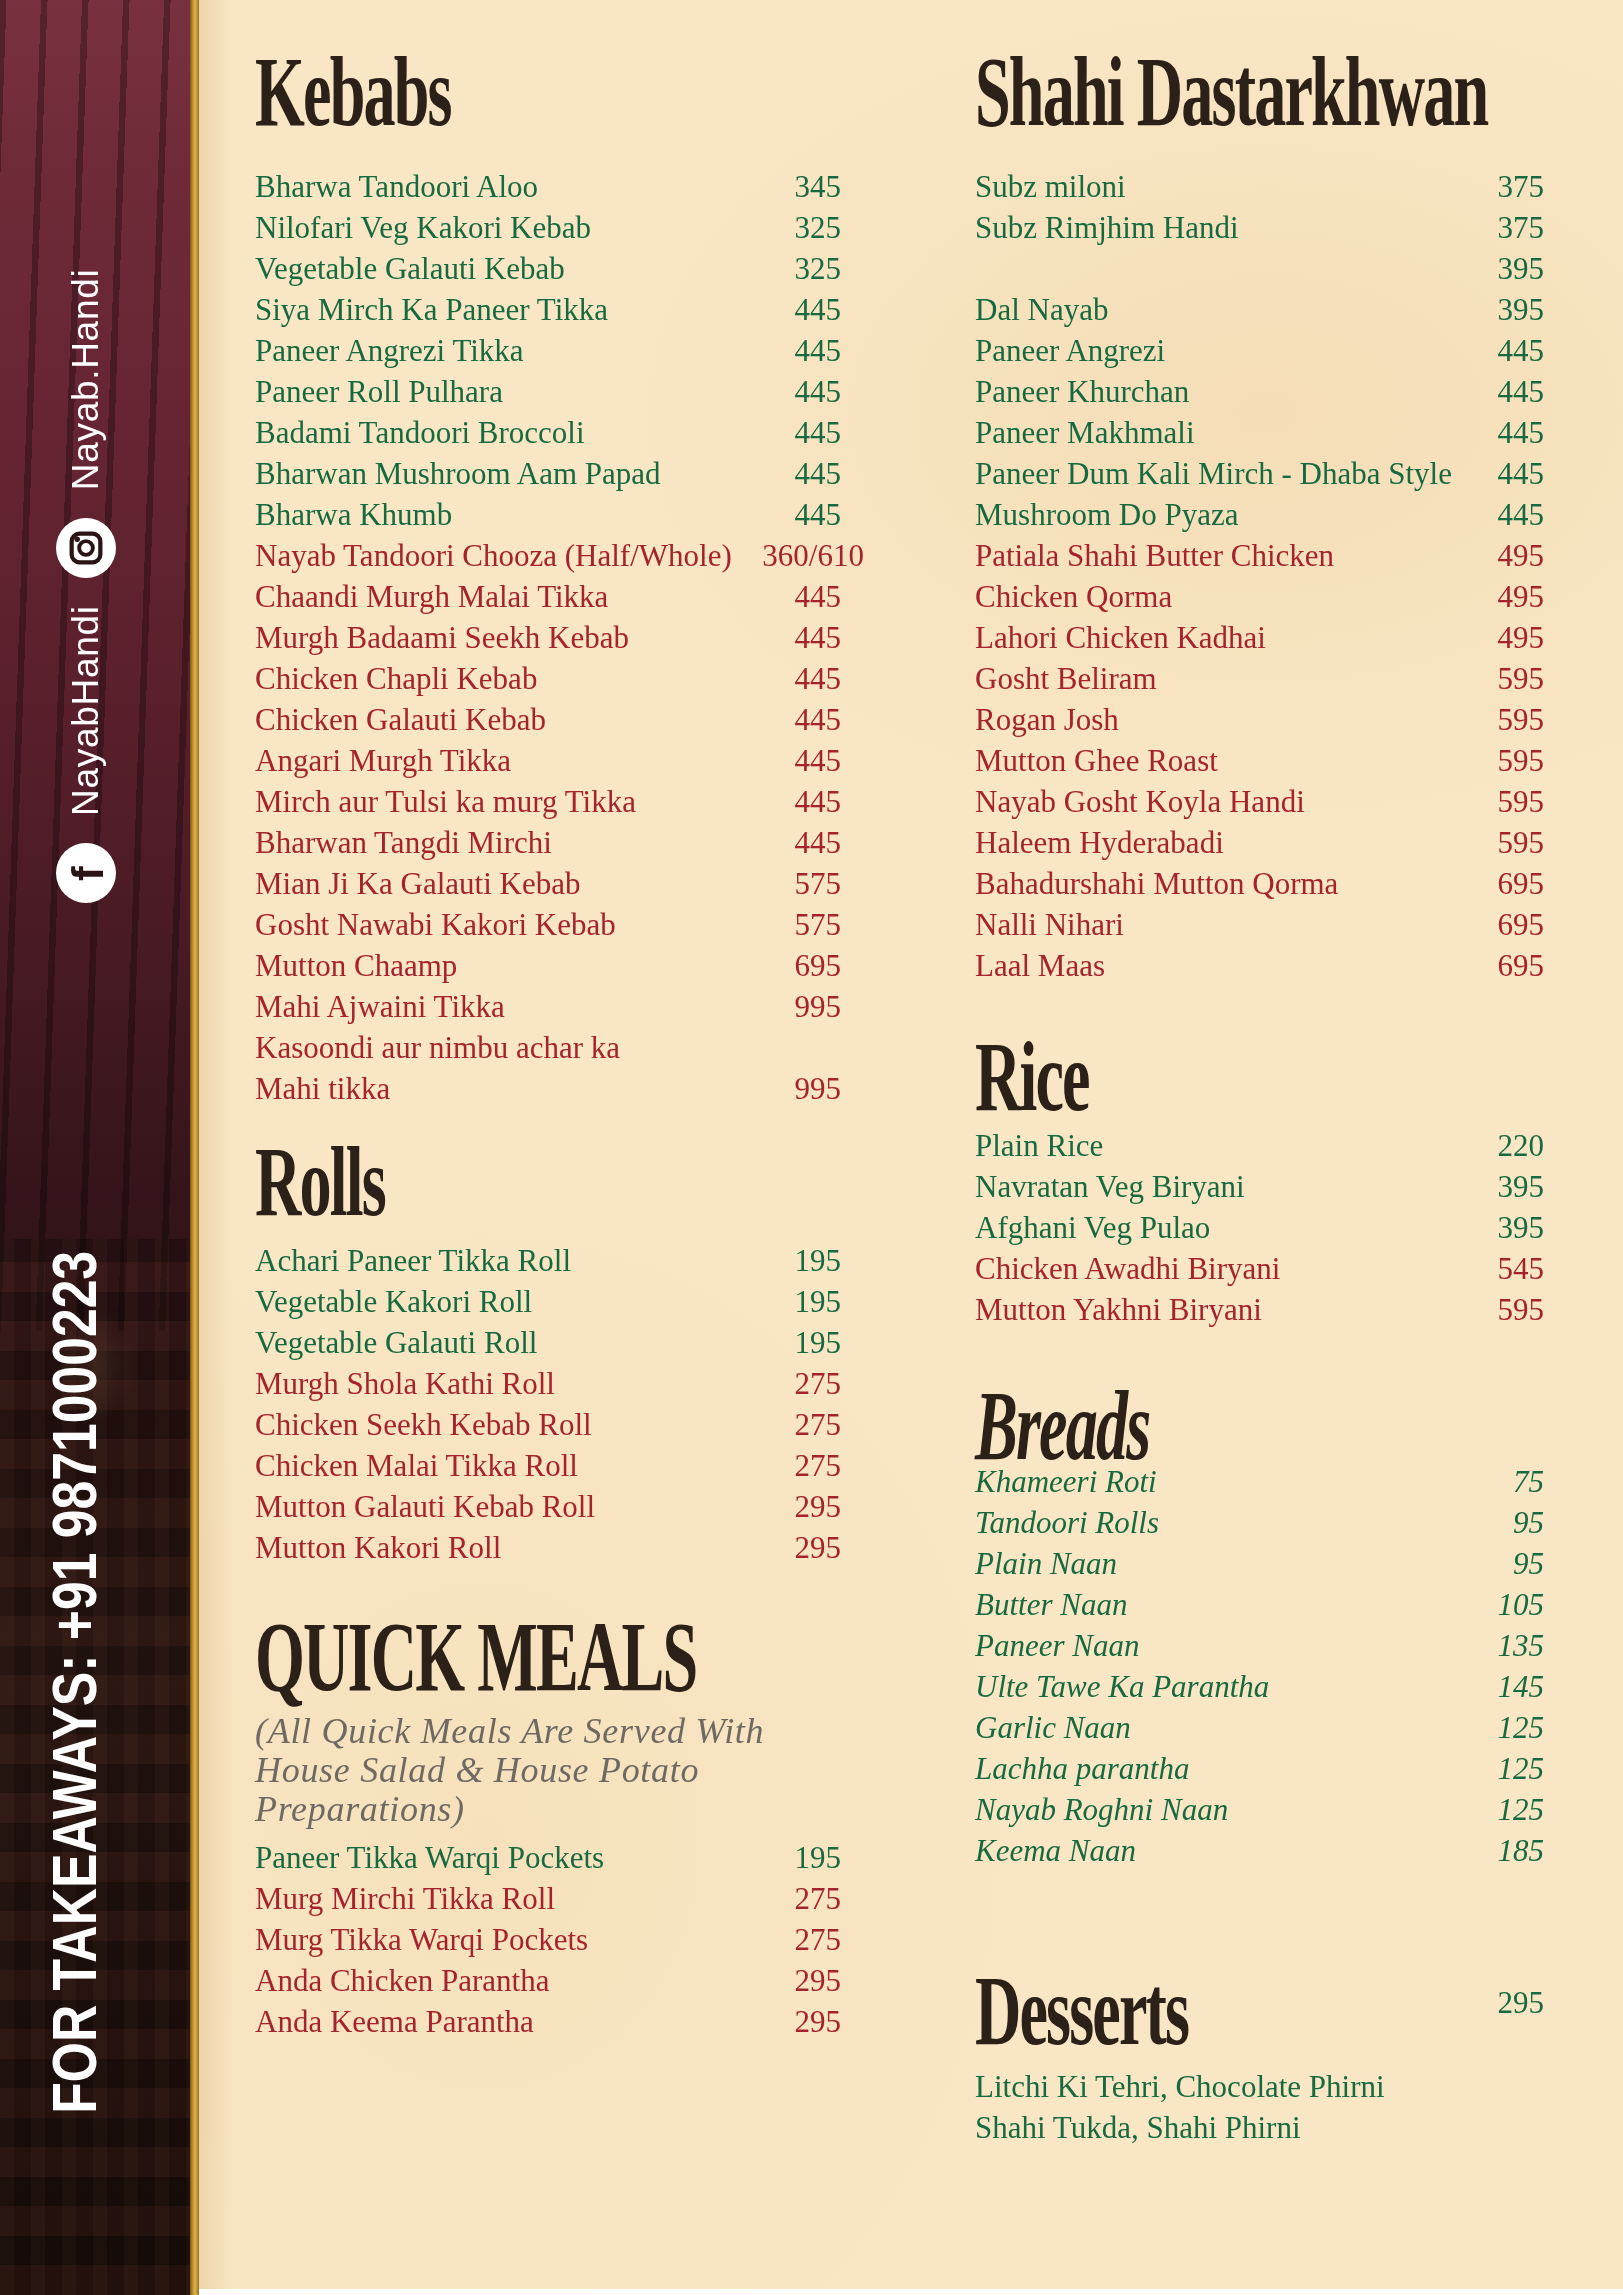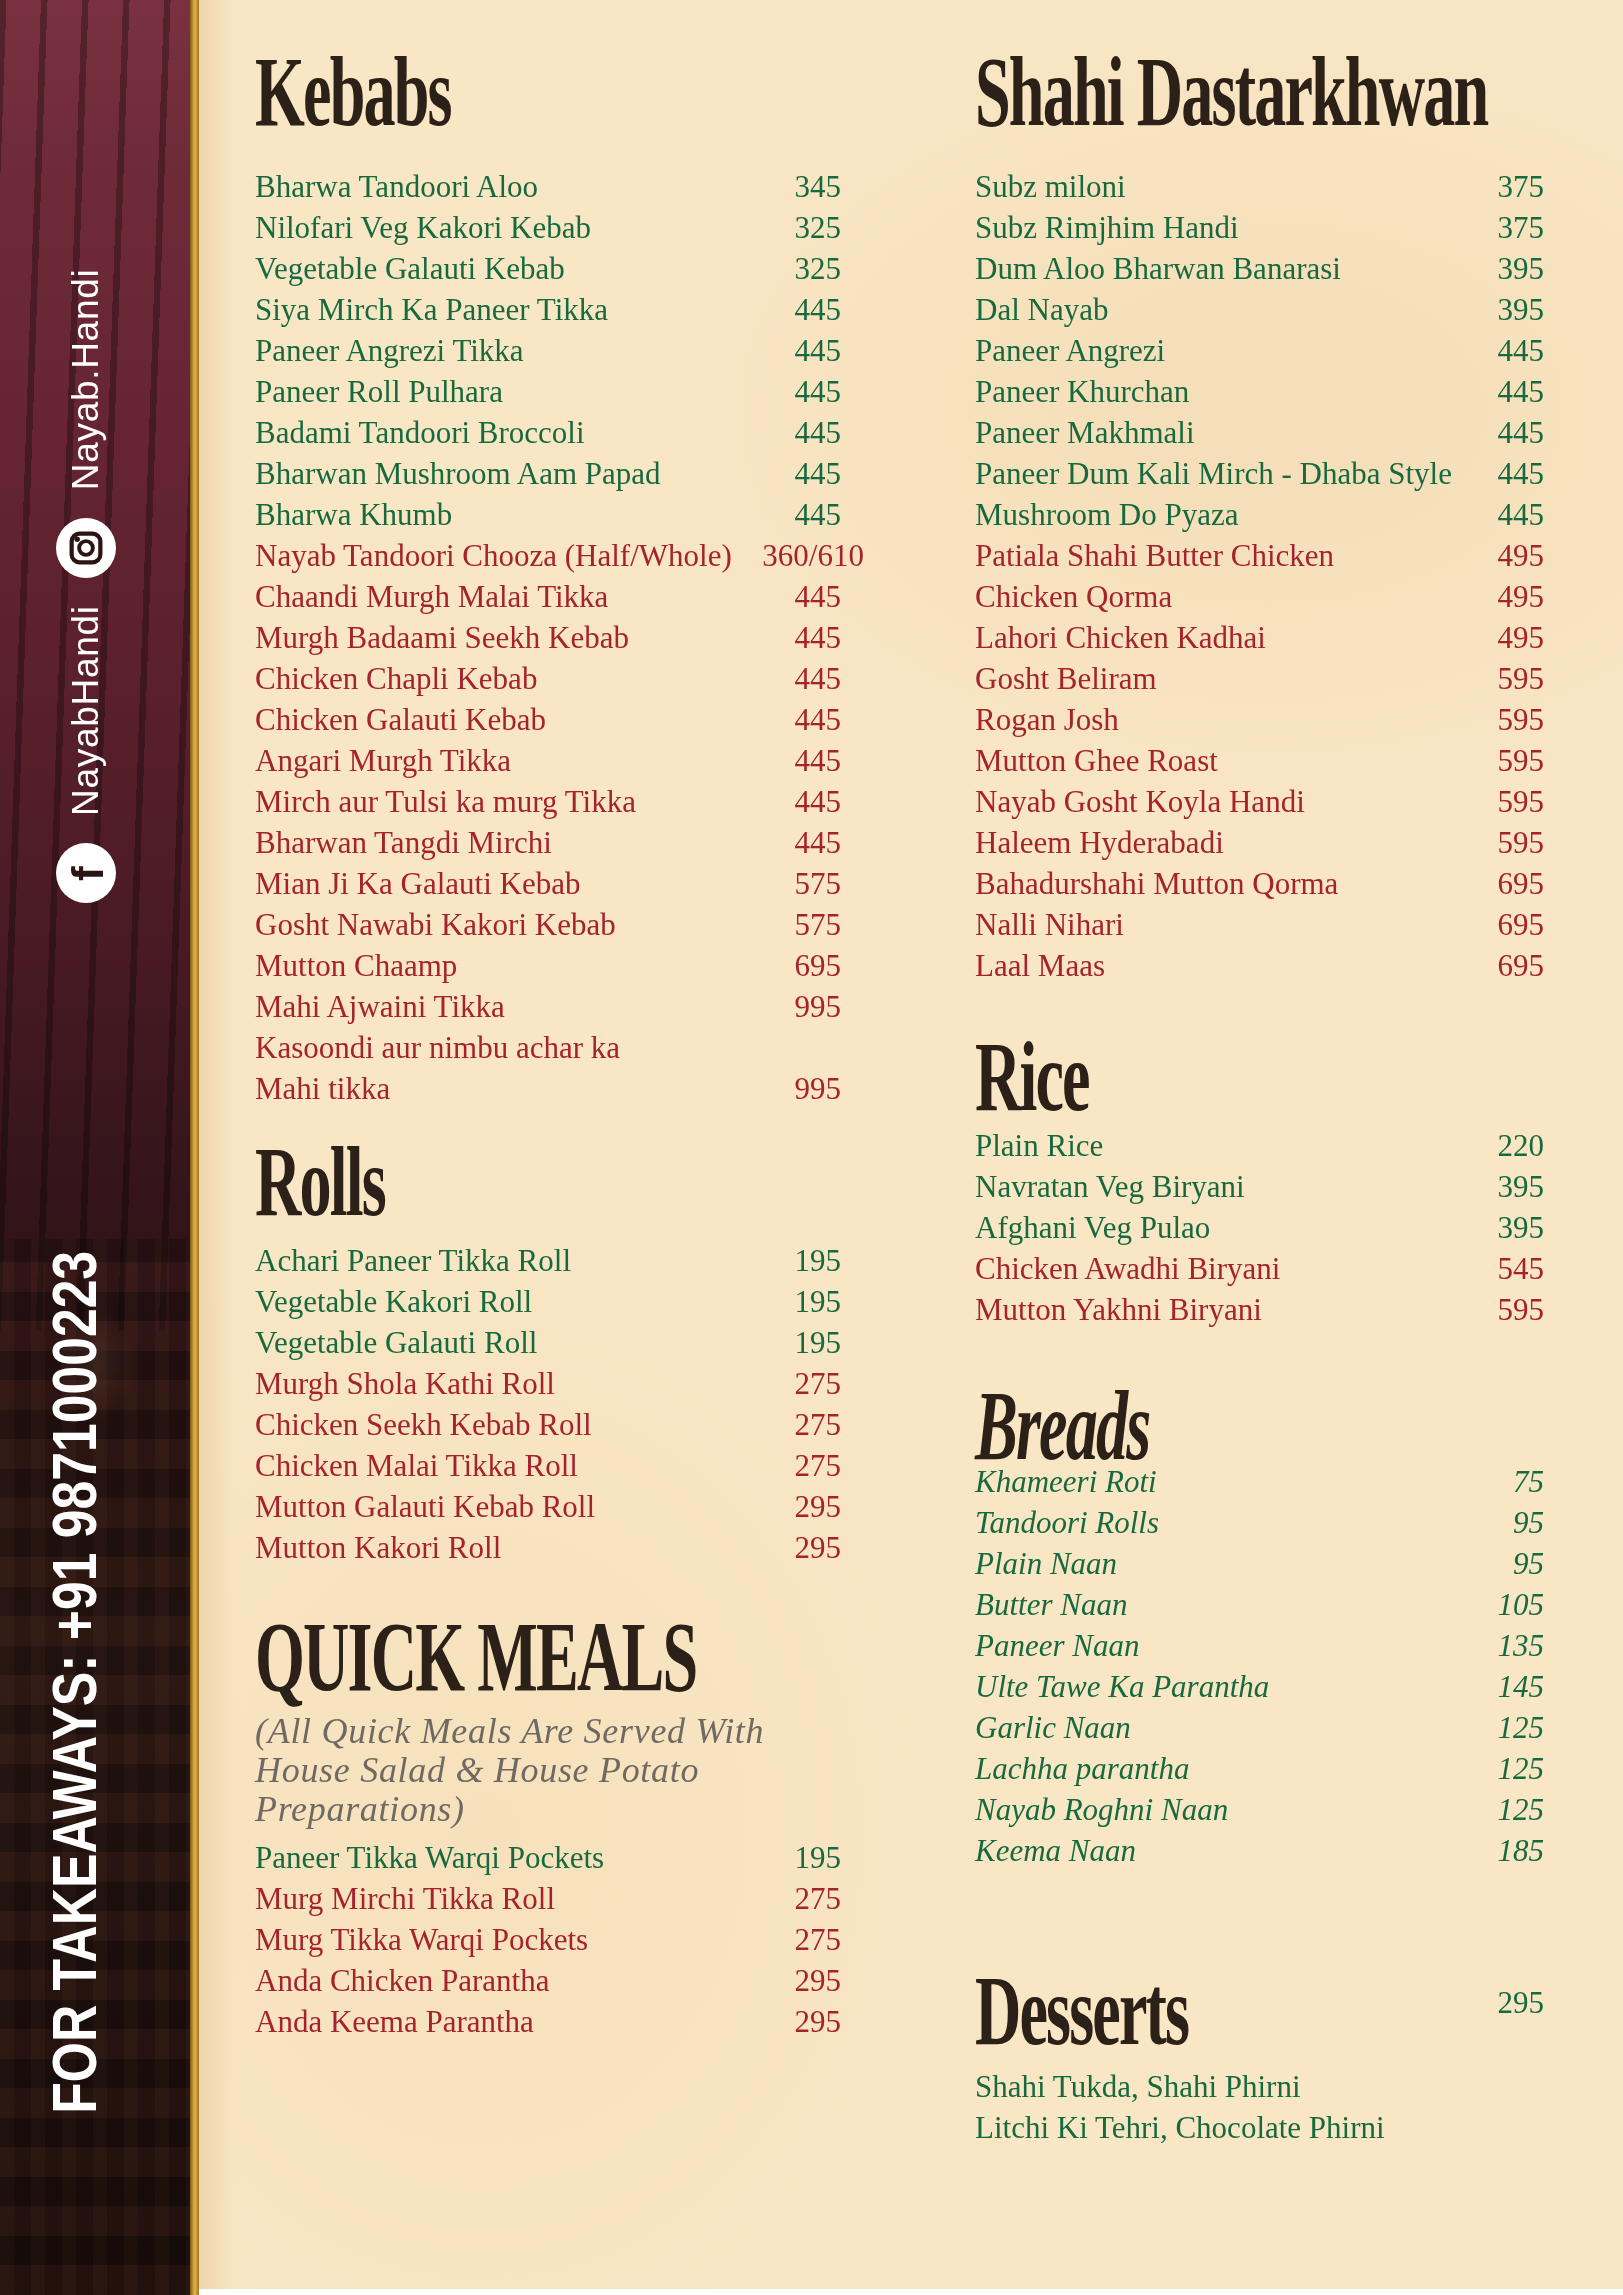--- a/index.html
+++ b/index.html
@@ -330,21 +330,20 @@
           <ul class="items">
             <li class="item veg">
               <span class="iname">Subz miloni</span>
               <span class="iprice">375</span>
             </li>
             <li class="item veg">
               <span class="iname">Subz Rimjhim Handi</span>
               <span class="iprice">375</span>
             </li>
             <li class="item veg">
-              <span class="iname">Dum Aloo Bharwan Banarasi</span>
               <span class="iprice">395</span>
             </li>
             <li class="item veg">
               <span class="iname">Dal Nayab</span>
               <span class="iprice">395</span>
             </li>
             <li class="item veg">
               <span class="iname">Paneer Angrezi</span>
               <span class="iprice">445</span>
             </li>
@@ -484,25 +483,25 @@
             </li>
           </ul>
         </section>
         <section class="menu-section sec-desserts">
           <div class="sec-title-row">
             <h2 class="sec-title">Desserts</h2>
             <span class="title-price veg">295</span>
           </div>
           <ul class="items">
             <li class="item veg">
+              <span class="iname">Litchi Ki Tehri, Chocolate Phirni</span>
+              <span class="iprice"></span>
+            </li>
+            <li class="item veg">
               <span class="iname">Shahi Tukda, Shahi Phirni</span>
-              <span class="iprice"></span>
-            </li>
-            <li class="item veg">
-              <span class="iname">Litchi Ki Tehri, Chocolate Phirni</span>
               <span class="iprice"></span>
             </li>
           </ul>
         </section>
       </div>
     <div class="paper-bottom-strip"></div>
   </main>
 
 </div>
 

